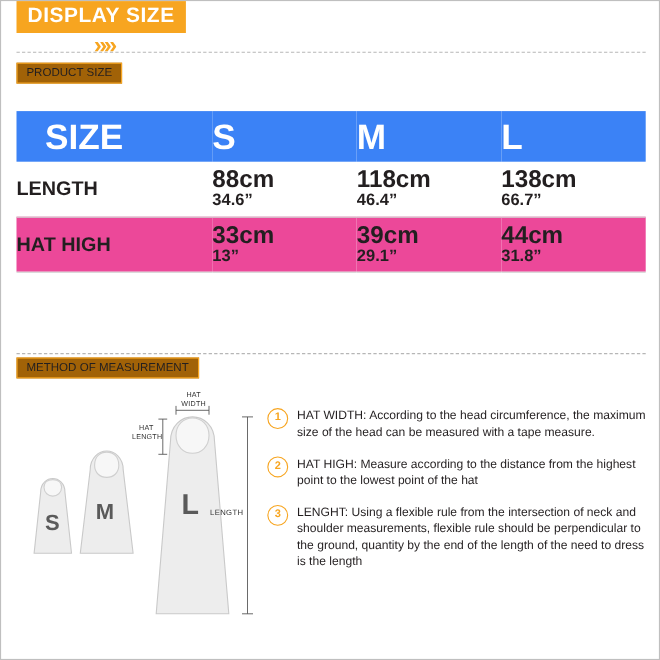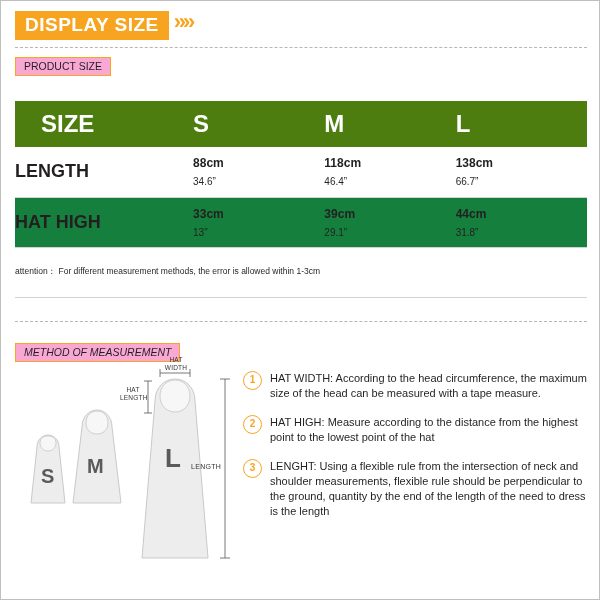--- a/index.html
+++ b/index.html
@@ -19,23 +19,24 @@
     width: 600px;
     height: 600px;
     box-sizing: border-box;
     border: 1px solid #bfbfbf;
   }
 
   
   .header {
     position: absolute;
     left: 14px;
-    top: 10px;
+    top: 0;
     display: flex;
-    align-items: flex-start;
+    align-items: center;
+    flex-direction: column;
   }
   .header-title {
     background: #f7a520;
     color: #ffffff;
     font-size: 19px;
     font-weight: bold;
     letter-spacing: 0.5px;
     padding: 3px 10px 4px 10px;
     line-height: 22px;
   }
@@ -48,25 +49,25 @@
     letter-spacing: -3px;
   }
 
   
   .section-label {
     position: absolute;
     border: 1px solid #f7a520;
     color: #231f20;
     font-size: 10.5px;
     padding: 2px 8px 3px 8px;
-    background: #f9a8d4;
+    background: #a16207;
     line-height: 12px;
   }
   #product-size-label { left: 14px; top: 56px; }
-  #method-label { left: 14px; top: 342px; font-style: italic; }
+  #method-label { left: 14px; top: 324px; }
 
   
   .dash-line {
     position: absolute;
     left: 14px;
     width: 572px;
     border-top: 1px dashed #b6b6b6;
   }
   #dash-top { top: 46px; }
   #dash-mid { top: 320px; }
@@ -78,52 +79,52 @@
     top: 100px;
     width: 572px;
     border-collapse: collapse;
     table-layout: fixed;
   }
   .size-table th, .size-table td {
     padding: 0;
     margin: 0;
   }
   .size-table thead th {
-    background: #4d7c0f;
+    background: #3b82f6;
     color: #ffffff;
     height: 46px;
-    font-size: 24px;
+    font-size: 32px;
     font-weight: bold;
     text-align: left;
   }
   .size-table thead th.c0 { padding-left: 26px; }
   .size-table thead th.c1,
   .size-table thead th.c2,
   .size-table thead th.c3 { text-align: left; }
 
   .size-table tbody tr { height: 50px; }
-  .size-table tbody tr.alt { background: #15803d; padding-left: 28px; }
+  .size-table tbody tr.alt { background: #ec4899; padding-left: 28px; }
   .size-table tbody td {
     vertical-align: middle;
     border-bottom: 1px solid #d2d2d2;
   }
   .rowname {
     font-size: 18px;
     font-weight: bold;
     padding-left: 26px;
   }
   .val-cm {
-    font-size: 12px;
+    font-size: 22px;
     font-weight: bold;
     display: block;
     line-height: 20px;
   }
   .val-in {
-    font-size: 10px;
-    font-weight: normal;
+    font-size: 15px;
+    font-weight: bold;
     display: block;
     line-height: 17px;
   }
   .attention {
     font-size: 8.5px;
     color: #231f20;
     padding: 6px 0 6px 26px;
     border-bottom: 1px solid #d2d2d2;
   }
 
@@ -240,23 +241,20 @@
           <span class="val-in">13”</span>
         </td>
         <td>
           <span class="val-cm">39cm</span>
           <span class="val-in">29.1”</span>
         </td>
         <td>
           <span class="val-cm">44cm</span>
           <span class="val-in">31.8”</span>
         </td>
-      </tr>
-      <tr>
-        <td class="attention" colspan="4">attention： For different measurement methods, the error is allowed within 1-3cm</td>
       </tr>
     </tbody>
   </table>
 
   <div class="dash-line" id="dash-mid"></div>
 
   <div class="section-label" id="method-label">METHOD OF MEASUREMENT</div>
 
   <div class="method-wrap">
 

